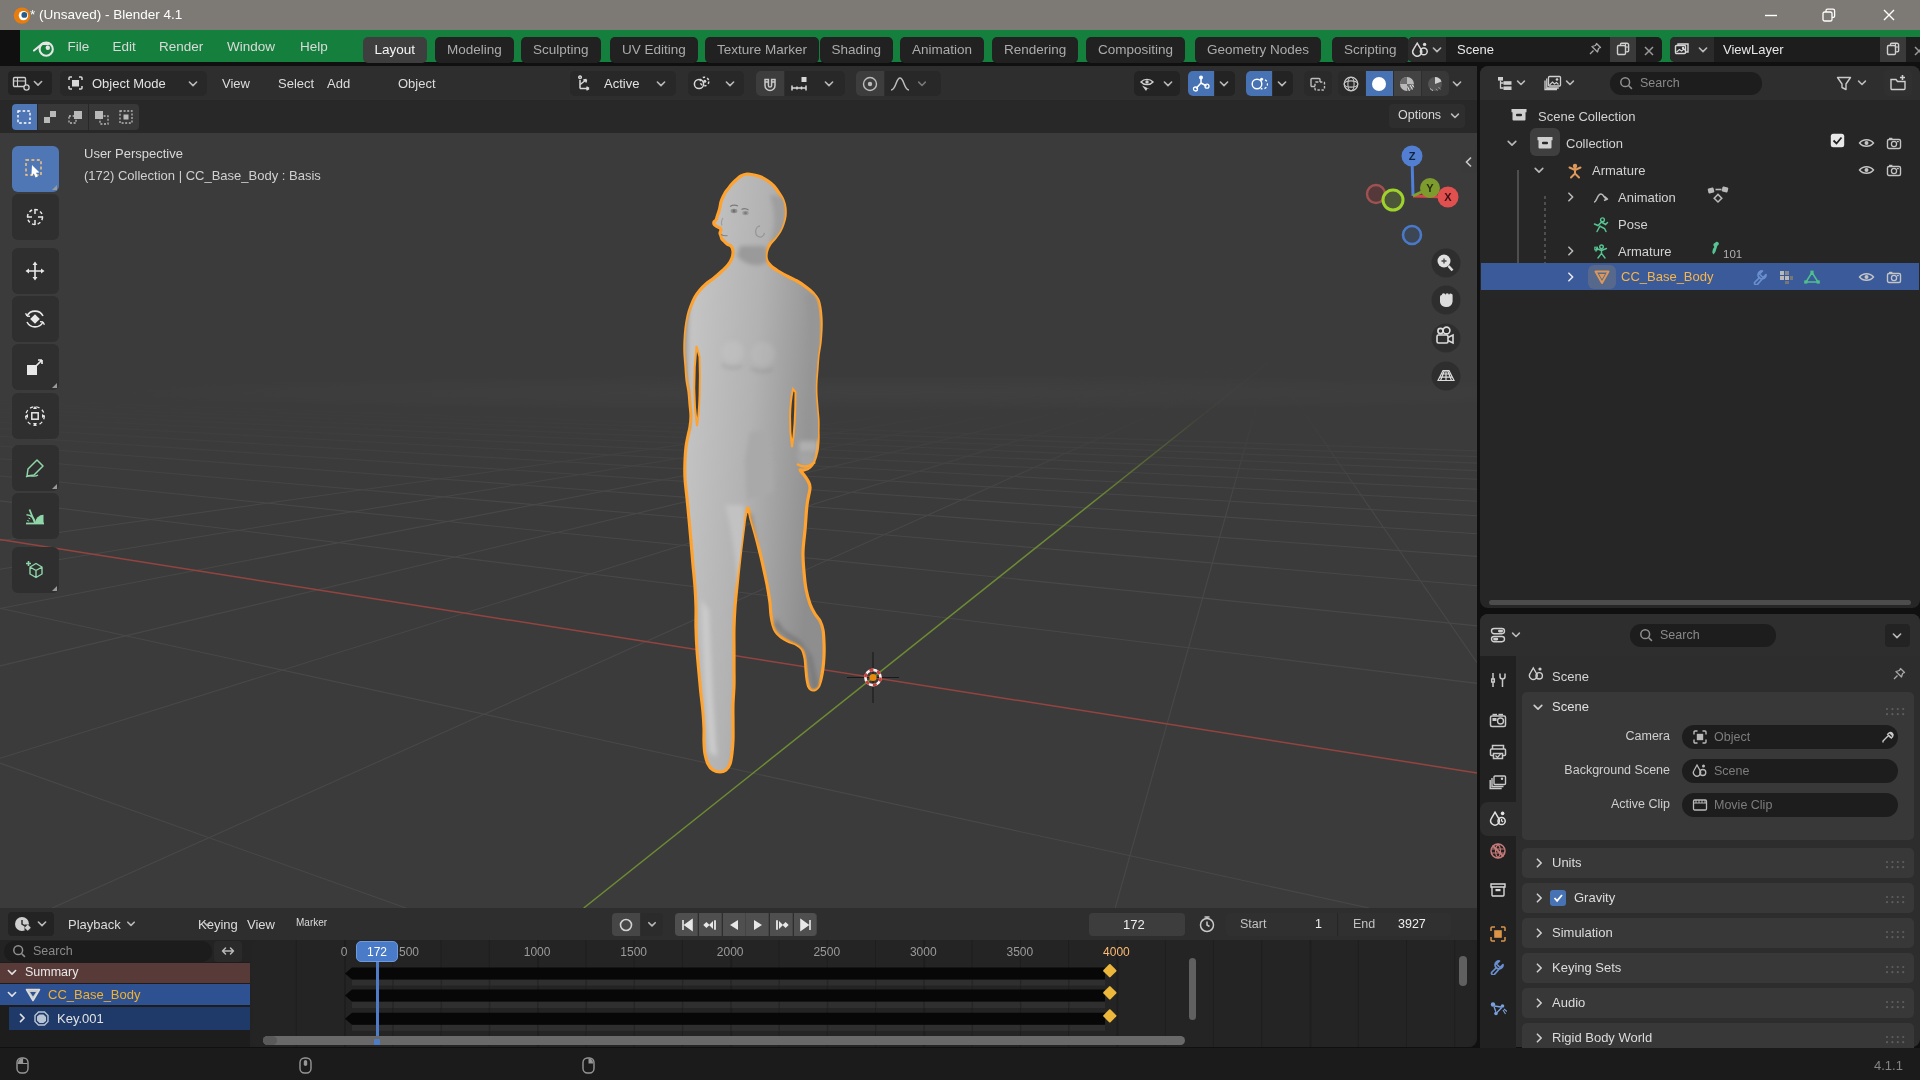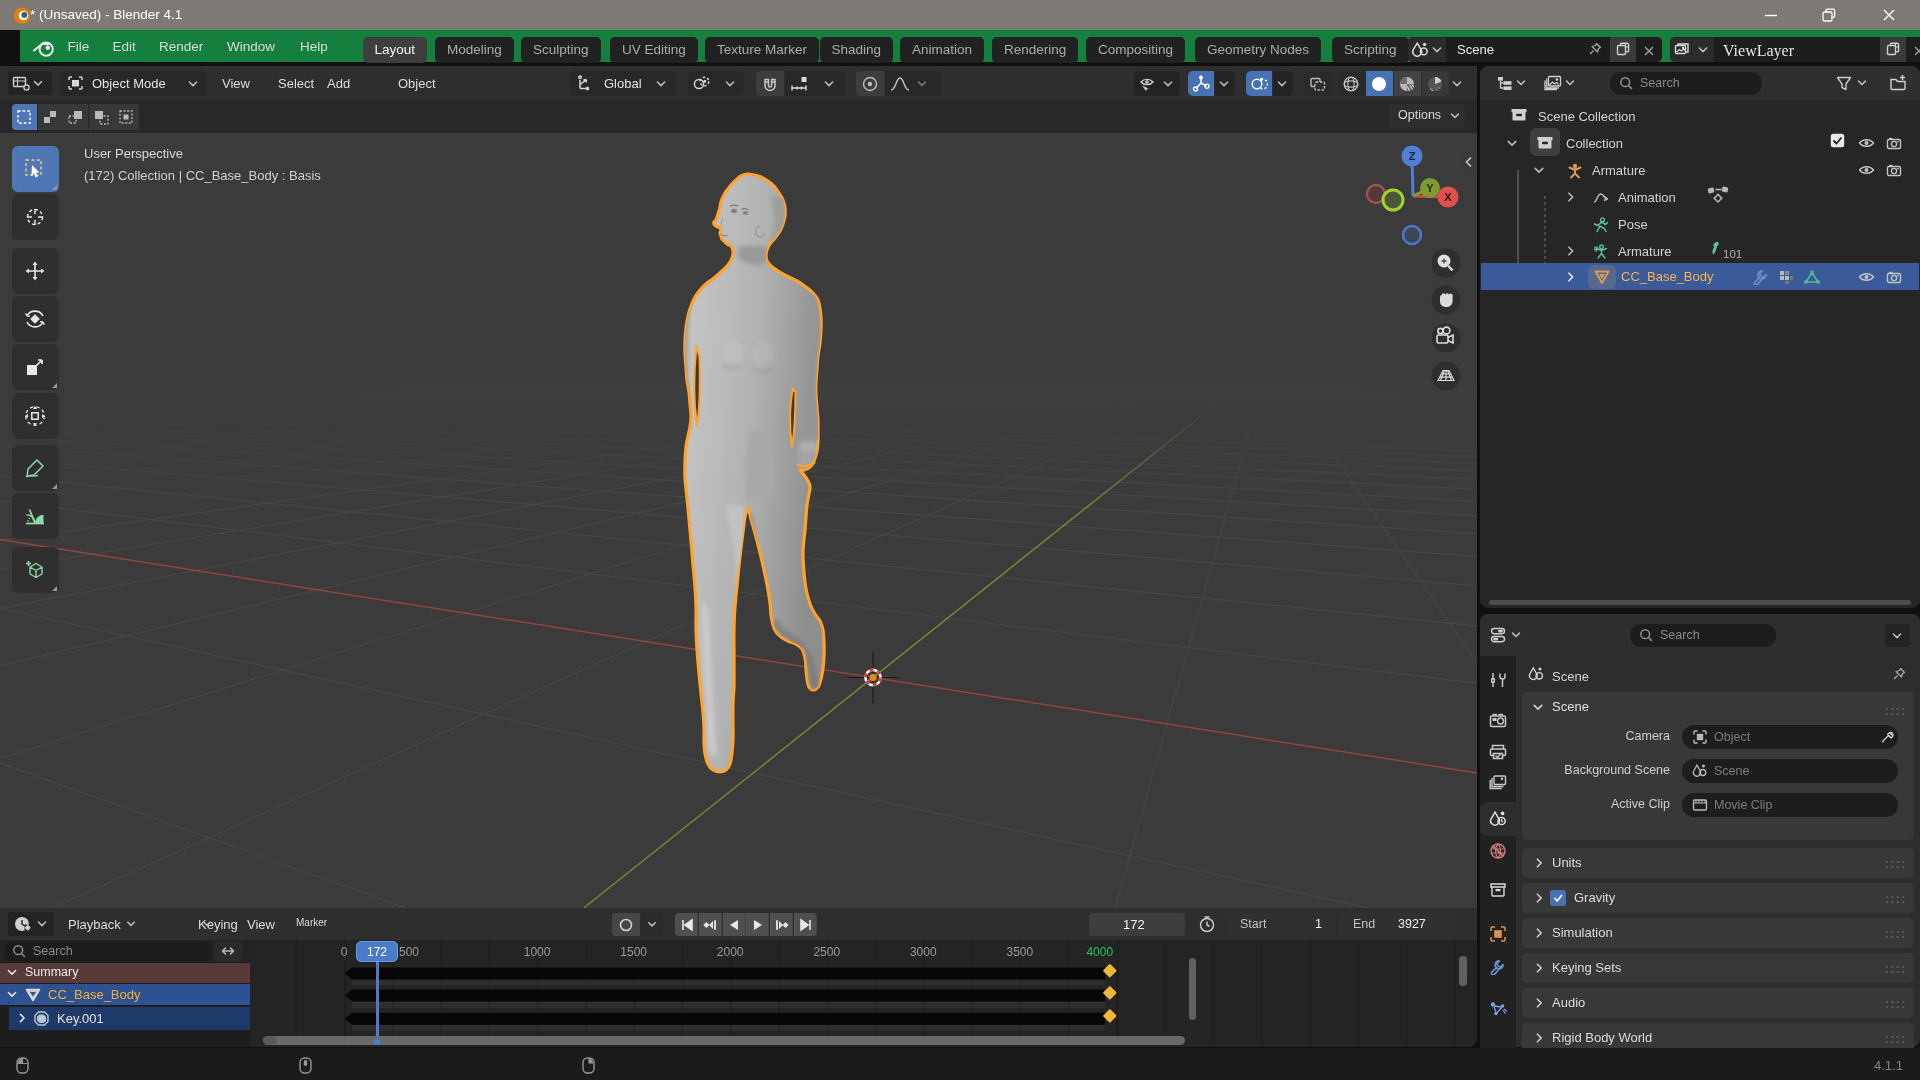--- a/index.html
+++ b/index.html
@@ -79,21 +79,21 @@
 <div class="abs" style="left:1650px;top:7px;width:44px;height:25px;background:#2b2b2b;border-radius:5px 0 0 5px;"></div>
 <div class="abs" style="left:1654px;top:11px;"><svg width="18" height="16" viewBox="0 0 18 16" style="">
         <rect x="1.5" y="4.5" width="10" height="8" rx="1" fill="none" stroke="#d8d8d8" stroke-width="1.4"></rect>
         <path d="M4,4.5 V3 h10 v8 h-2.5" fill="none" stroke="#d8d8d8" stroke-width="1.4"></path>
         <circle cx="9" cy="7" r="1.2" fill="#d8d8d8"></circle>
         <path d="M2.5,11 l3-2.5 2,1.5 2.5-2 1.5,1.5" fill="none" stroke="#d8d8d8" stroke-width="1.2"></path>
       </svg></div>
 <svg width="10" height="25" viewBox="0 0 10 25" style="position:absolute;left:1678px;top:7px;">
       <path d="M1.4,11.0 l3.6,3.6 l3.6,-3.6" fill="none" stroke="#b9b9b9" stroke-width="1.6" stroke-linecap="round" stroke-linejoin="round"></path>
     </svg>
-<div class="tx" style="left:1703px;top:12px;font-size:16px;color:#e8e8e8;font-family:Liberation Serif, serif;">ViewLayer</div>
+<div class="tx" style="left:1703px;top:12px;font-size:13px;color:#e8e8e8;">ViewLayer</div>
 <div class="abs" style="left:1860px;top:7px;width:26px;height:25px;background:#3a3a3a;"></div>
 <div class="abs" style="left:1866px;top:12px;"><svg width="14" height="14" viewBox="0 0 14 14" style="">
         <rect x="1.5" y="3.5" width="8" height="9" rx="1.2" fill="none" stroke="#cfcfcf" stroke-width="1.4"></rect>
         <path d="M4.5,3.5 V2.2 a1,1 0 0 1 1,-1 H11 a1.6,1.6 0 0 1 1.6,1.6 v6 a1,1 0 0 1 -1,1 h-1.4" fill="none" stroke="#cfcfcf" stroke-width="1.4"></path>
         <path d="M9.5,1.2 V5 h3" fill="none" stroke="#cfcfcf" stroke-width="1.2"></path>
       </svg></div>
 <div class="abs" style="left:1893px;top:13px;"><svg width="12" height="12" viewBox="0 0 12 12" style="">
         <path d="M2,2 L10,10 M10,2 L2,10" stroke="#9a9a9a" stroke-width="1.5"></path>
       </svg></div>
 </div>
@@ -119,21 +119,21 @@
 <div class="tx" style="left:222px;top:10px;font-size:13px;color:#dcdcdc;">View</div>
 <div class="tx" style="left:278px;top:10px;font-size:13px;color:#dcdcdc;">Select</div>
 <div class="tx" style="left:327px;top:10px;font-size:13px;color:#dcdcdc;">Add</div>
 <div class="tx" style="left:398px;top:10px;font-size:13px;color:#dcdcdc;">Object</div>
     <div class="abs" style="left:570px;top:5px;width:106px;height:25px;background:#282828;border-radius:5px;"></div>
 <div class="abs" style="left:577px;top:9px;"><svg width="18" height="17" viewBox="0 0 18 17" style="">
         <path d="M3,3.5 a1.3,1.3 0 1 1 0.1,0 M3,5 V13.5 M3,13.5 H12" fill="none" stroke="#d8d8d8" stroke-width="1.5"></path>
         <path d="M3.2,9.5 L9.5,4.5 M9.5,4.5 l-3.2,0.4 M9.5,4.5 l-0.6,3" stroke="#d8d8d8" stroke-width="1.5" fill="none"></path>
         <path d="M12,13.5 l-2.6,-1.6 M12,13.5 l-2.6,1.6" stroke="#d8d8d8" stroke-width="1.5" fill="none"></path>
       </svg></div>
-<div class="tx" style="left:604px;top:10px;font-size:13px;color:#e2e2e2;">Global</div>
+<div class="tx" style="left:604px;top:10px;font-size:13px;color:#e2e2e2;">Active</div>
 <svg width="10" height="25" viewBox="0 0 10 25" style="position:absolute;left:656px;top:5px;">
       <path d="M1.4,11.0 l3.6,3.6 l3.6,-3.6" fill="none" stroke="#b9b9b9" stroke-width="1.6" stroke-linecap="round" stroke-linejoin="round"></path>
     </svg>
 <div class="abs" style="left:688px;top:5px;width:56px;height:25px;background:#282828;border-radius:5px;"></div>
     <div class="abs" style="left:692px;top:9px;"><svg width="20" height="18" viewBox="0 0 20 18" style="">
         <circle cx="7" cy="9" r="4.6" fill="none" stroke="#d8d8d8" stroke-width="1.5"></circle>
         <circle cx="12.5" cy="6.5" r="4.3" fill="none" stroke="#d8d8d8" stroke-width="1.5" stroke-dasharray="2.4 2.1"></circle>
         <circle cx="12.8" cy="6.2" r="1.5" fill="#d8d8d8"></circle>
       </svg></div>
 <svg width="10" height="25" viewBox="0 0 10 25" style="position:absolute;left:725px;top:5px;">
@@ -924,21 +924,21 @@
       <rect x="1202.3" y="0" width="1" height="107" fill="#1e1e1e"></rect>
     </svg>
     <div class="tx" style="left:314.0px;top:37px;width:60px;text-align:center;font-size:12px;color:#9b9b9b;">0</div>
     <div class="tx" style="left:399px;top:37px;width:60px;text-align:left;font-size:12px;color:#9b9b9b;">500</div>
     <div class="tx" style="left:507.1px;top:37px;width:60px;text-align:center;font-size:12px;color:#9b9b9b;">1000</div>
     <div class="tx" style="left:603.65px;top:37px;width:60px;text-align:center;font-size:12px;color:#9b9b9b;">1500</div>
     <div class="tx" style="left:700.2px;top:37px;width:60px;text-align:center;font-size:12px;color:#9b9b9b;">2000</div>
     <div class="tx" style="left:796.75px;top:37px;width:60px;text-align:center;font-size:12px;color:#9b9b9b;">2500</div>
     <div class="tx" style="left:893.3px;top:37px;width:60px;text-align:center;font-size:12px;color:#9b9b9b;">3000</div>
     <div class="tx" style="left:989.85px;top:37px;width:60px;text-align:center;font-size:12px;color:#9b9b9b;">3500</div>
-    <div class="tx" style="left:1086.4px;top:37px;width:60px;font-size:12px;color:#22c55e;">4000</div>
+    <div class="tx" style="left:1086.4px;top:37px;width:60px;text-align:center;font-size:12px;color:#fdba74;">4000</div>
     <svg width="1223" height="107" viewBox="0 0 1223 107" style="position:absolute;left:252px;top:32px;">
       <rect x="100" y="39.5" width="753" height="6" fill="#2f2f2f"></rect>
       <rect x="140.3" y="39.5" width="1.5" height="6" fill="#262626"></rect>
       <rect x="188.6" y="39.5" width="1.5" height="6" fill="#262626"></rect>
       <rect x="236.8" y="39.5" width="1.5" height="6" fill="#262626"></rect>
       <rect x="285.1" y="39.5" width="1.5" height="6" fill="#262626"></rect>
       <rect x="333.4" y="39.5" width="1.5" height="6" fill="#262626"></rect>
       <rect x="381.6" y="39.5" width="1.5" height="6" fill="#262626"></rect>
       <rect x="429.9" y="39.5" width="1.5" height="6" fill="#262626"></rect>
       <rect x="478.2" y="39.5" width="1.5" height="6" fill="#262626"></rect>

